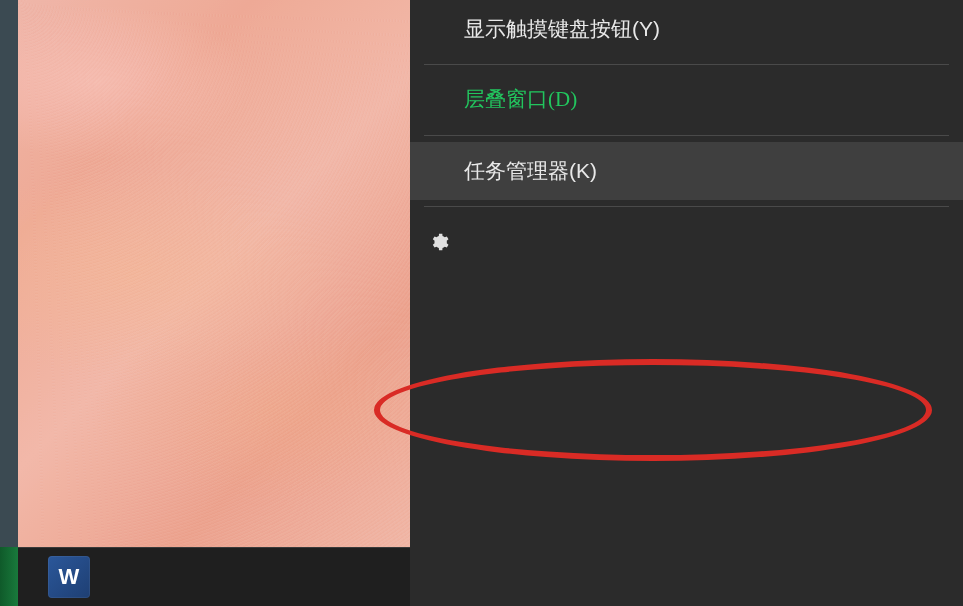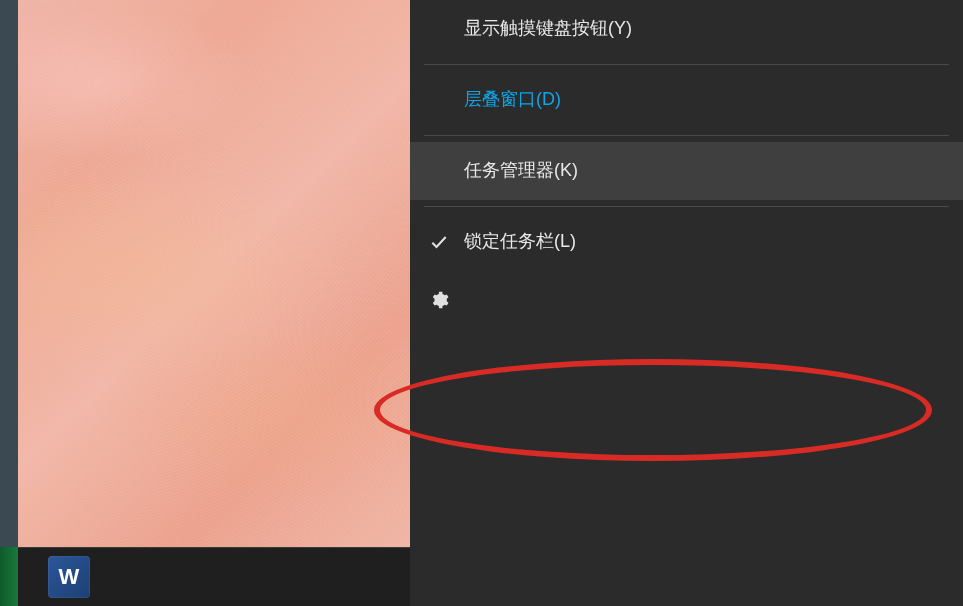--- a/index.html
+++ b/index.html
@@ -47,32 +47,32 @@
     color: #fff; font-weight: 700; font-size: 22px;
     box-shadow: 0 0 0 1px rgba(255,255,255,0.06) inset;
   }
 
   
   .context-menu {
     position: absolute;
     left: 410px; top: 0; width: 553px; height: 606px;
     background: #2b2b2b;
     color: #e8e8e8;
-    font-size: 18px;
+    font-size: 21px;
     line-height: 1.2;
   }
   .menu-item {
     display: flex; align-items: center;
     height: 58px;
     padding-left: 54px;
     cursor: default;
     position: relative;
   }
   .menu-item.hovered { background: #3f3f3f; }
-  .menu-item.disabled { color: #0ea5e9; }
+  .menu-item.disabled { color: #22c55e; font-family: Liberation Serif, serif; }
   .menu-icon {
     position: absolute; left: 18px; top: 50%; transform: translateY(-50%);
     width: 22px; height: 22px; display: flex; align-items: center; justify-content: center;
     color: #e0e0e0;
   }
   .separator {
     height: 1px; margin: 6px 14px; background: #4a4a4a;
   }
 
   
@@ -114,28 +114,20 @@
       <div class="menu-item disabled">
         <span>层叠窗口(D)</span>
       </div>
       <div class="separator"></div>
       <div class="menu-item hovered">
         <span>任务管理器(K)</span>
       </div>
       <div class="separator"></div>
       <div class="menu-item">
         <span class="menu-icon">
-          <svg viewBox="0 0 24 24" width="20" height="20" fill="none" stroke="currentColor" stroke-width="2.5">
-            <polyline points="4 13 9 18 20 6"></polyline>
-          </svg>
-        </span>
-        <span>锁定任务栏(L)</span>
-      </div>
-      <div class="menu-item">
-        <span class="menu-icon">
           <svg viewBox="0 0 24 24" width="20" height="20" fill="currentColor">
             <path d="M12 8.5a3.5 3.5 0 1 0 0 7 3.5 3.5 0 0 0 0-7zm9.4 3.5c0-.6 0-1.1-.1-1.6l2.1-1.6-2-3.5-2.5 1a8 8 0 0 0-2.7-1.6L16 2h-4l-.2 2.7a8 8 0 0 0-2.7 1.6l-2.5-1-2 3.5 2.1 1.6c-.1.5-.1 1-.1 1.6s0 1.1.1 1.6l-2.1 1.6 2 3.5 2.5-1a8 8 0 0 0 2.7 1.6L12 22h4l.2-2.7a8 8 0 0 0 2.7-1.6l2.5 1 2-3.5-2.1-1.6c.1-.5.1-1 .1-1.6z"></path>
           </svg>
         </span>
       </div>
     </div>
 
   <div class="annotation-oval"></div>
 
 </div>

